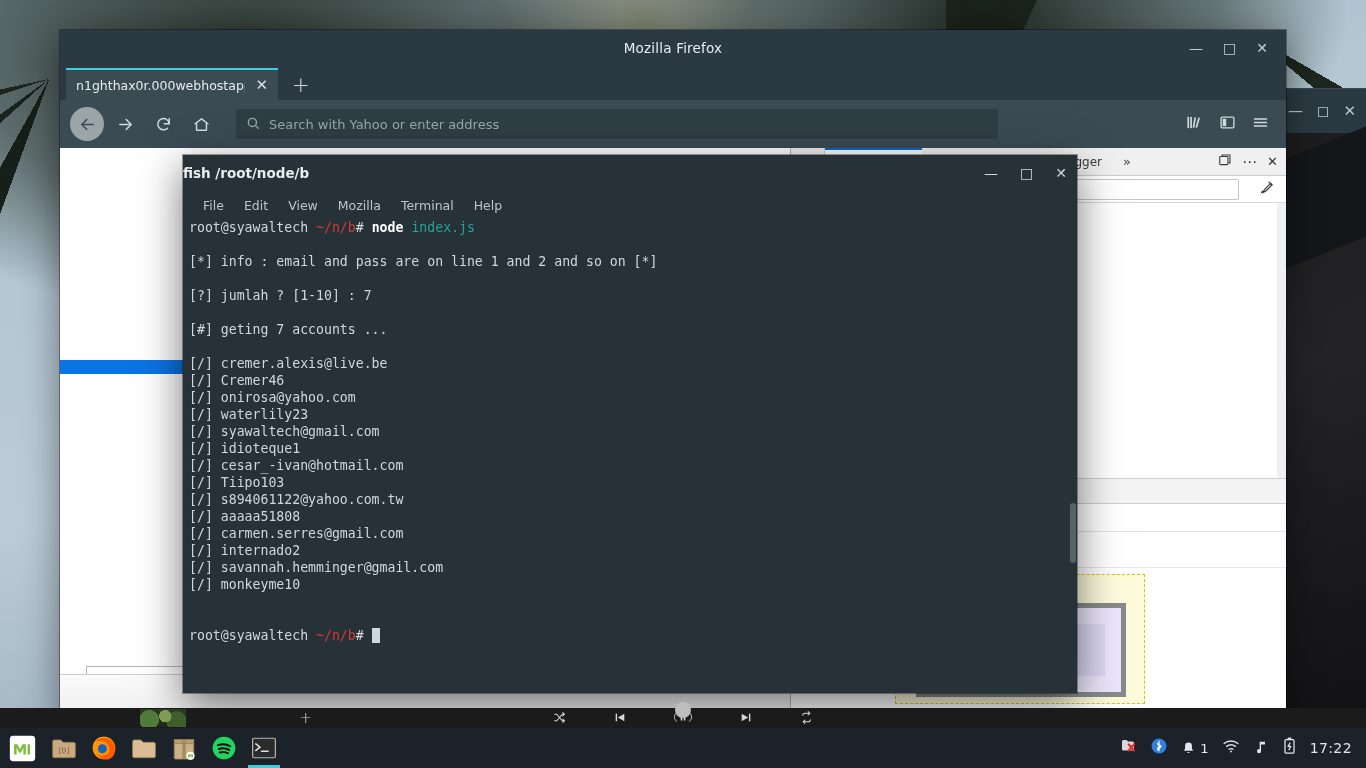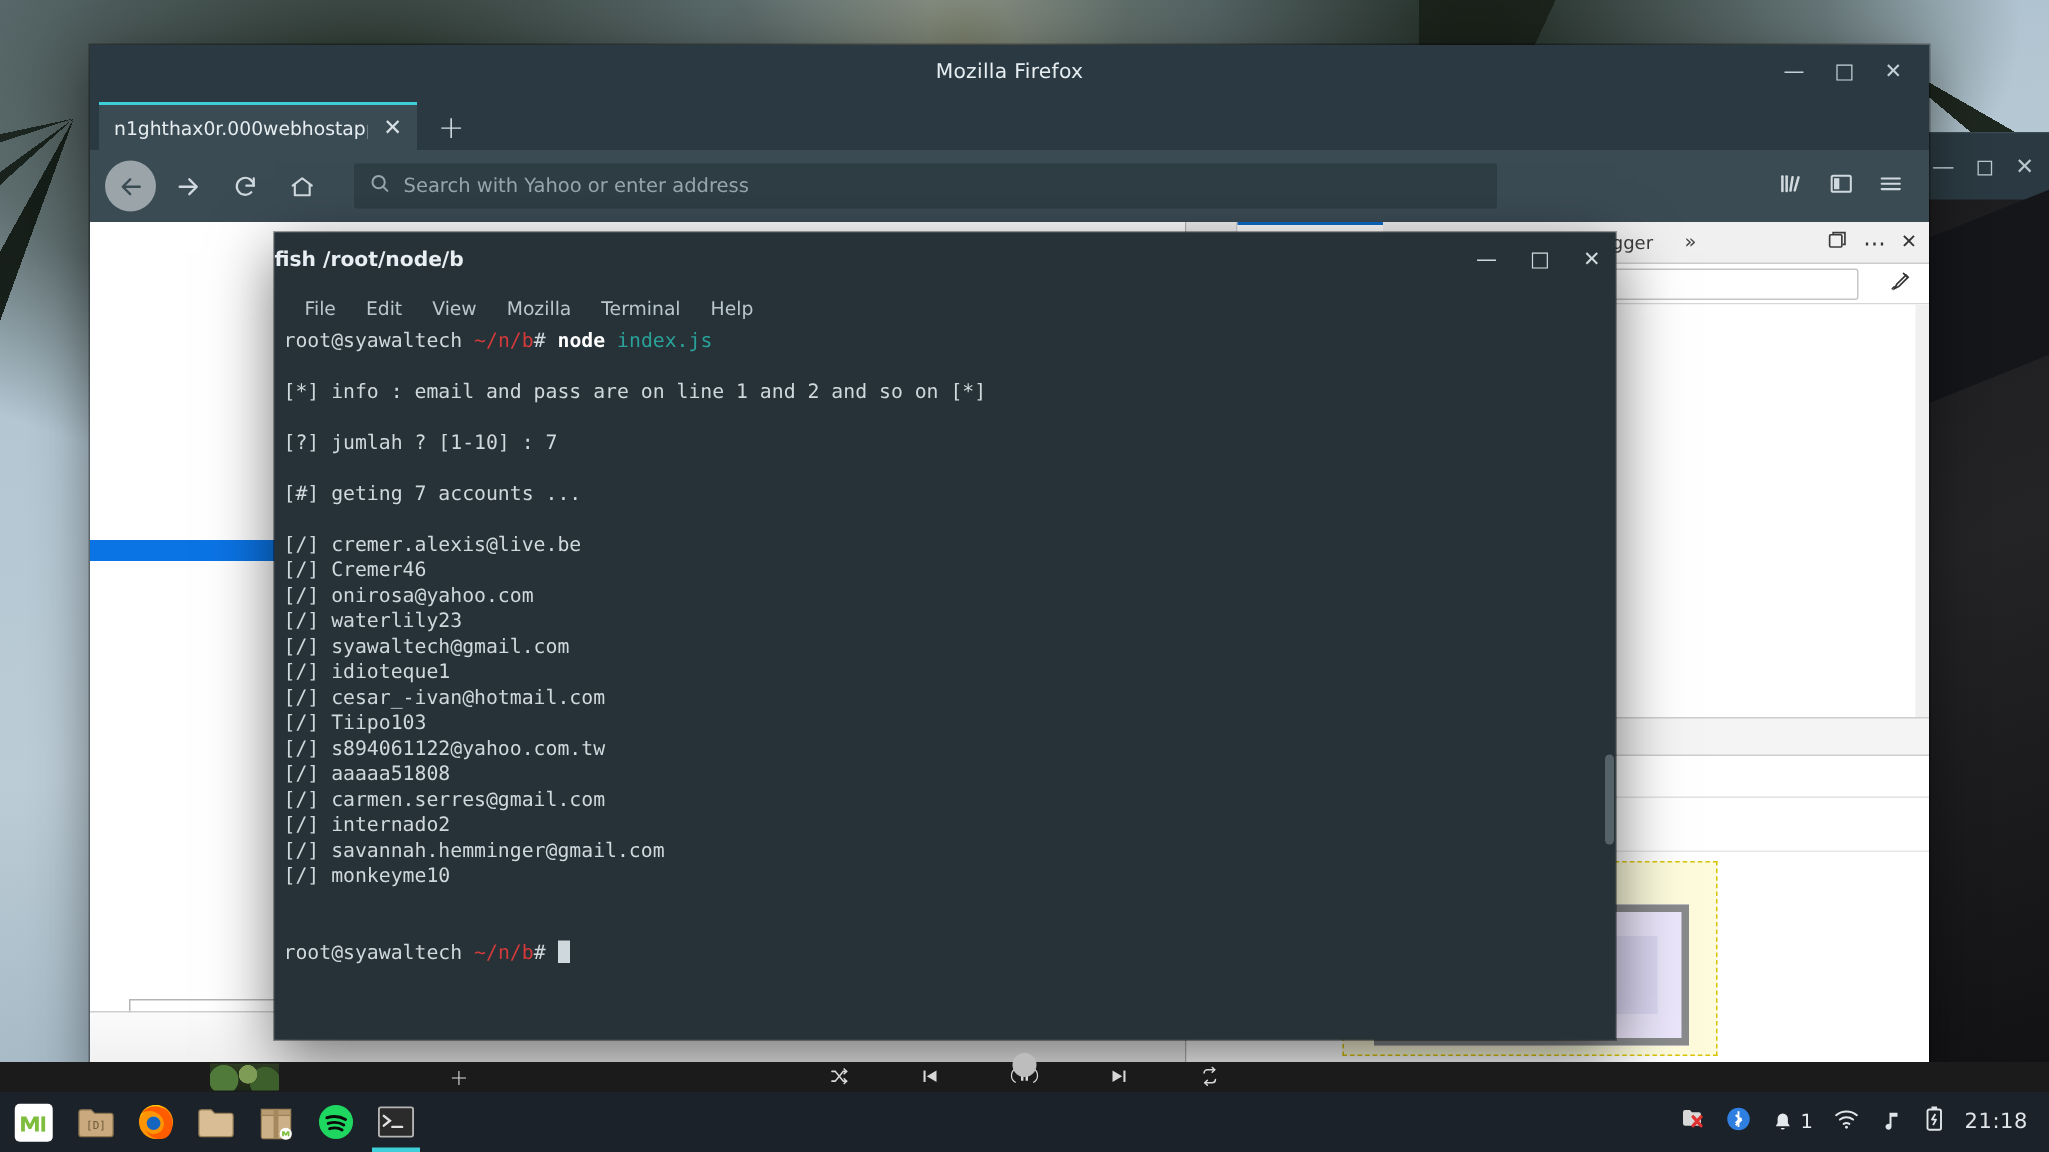--- a/index.html
+++ b/index.html
@@ -703,15 +703,15 @@
           <path d="M10 5v11.2a3 3 0 1 0 2 2.8V9h6V5z"></path>
         </svg>
     </span>
     <span>
       <svg width="15" height="18" viewBox="0 0 20 24" fill="none" stroke="#dfe6ea" stroke-width="1.7">
           <rect x="4" y="3.5" width="12" height="18" rx="1.6"></rect>
           <line x1="7.5" y1="2" x2="12.5" y2="2" stroke-width="2.4"></line>
           <path d="M11 7.5l-3 5h3.6l-2.6 5" stroke-width="1.6" stroke-linejoin="round"></path>
         </svg>
     </span>
-    <span class="tb-clock">21:18</span>
+    <span class="tb-clock">17:22</span>
   </div>
 </div>
 
 </body></html>

